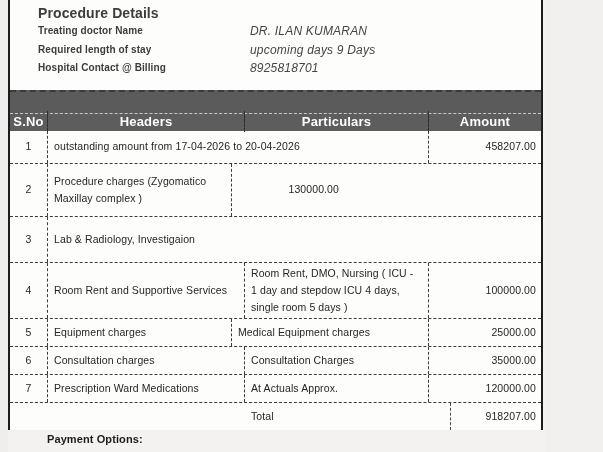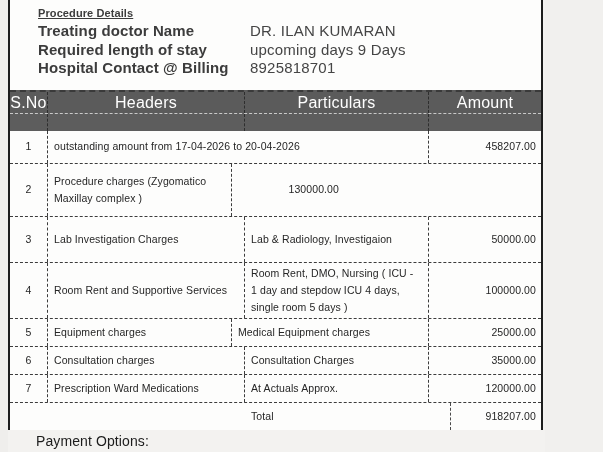--- a/index.html
+++ b/index.html
@@ -18,37 +18,37 @@
     position:absolute; left:8px; top:-4px; width:535px; height:434px;
     border-left:2px solid #1d1d1d;
     border-right:2px solid #1d1d1d;
     border-bottom:3px solid #1d1d1d;
     background:#fdfdfc;
   }
 
   
   .info-section { position:absolute; left:38px; top:4px; width:480px; }
   .info-title {
-    font-size:11px; font-weight:700; color:#3c3c3c; letter-spacing:.1px;
-    height:18px; line-height:18px;text-decoration:underline;
+    font-size:14px; font-weight:700; color:#3c3c3c; letter-spacing:.1px;
+    height:18px; line-height:18px;
   }
   .info-row { display:flex; height:18.5px; line-height:18.5px; }
-  .info-label { width:212px; font-size:15px; font-weight:700; color:#3c3c3c; letter-spacing:.1px; }
-  .info-value { font-size:15px; font-weight:500; color:#454545; letter-spacing:.2px; }
+  .info-label { width:212px; font-size:10px; font-weight:700; color:#3c3c3c; letter-spacing:.1px; }
+  .info-value { font-size:12px; font-weight:500; color:#454545; letter-spacing:.2px;font-style:italic; }
 
   
   .btable { position:absolute; left:10px; top:90px; width:531px; font-size:10.5px; }
   .thead {
     display:flex; height:23px; background:#5b5b5b;
     border-top:2px dashed #3a3a3a;
   }
   .th {
     display:flex; align-items:center; justify-content:center;
-    color:#fefefe; font-weight:400; font-size:16px; letter-spacing:.2px;
-    border-right:1px dashed #2e2e2e; height:100%;
+    color:#fefefe; font-weight:700; font-size:13px; letter-spacing:.2px;
+    border-right:1px dashed #2e2e2e; height:100%;margin-top:19px;
   }
   .thead-strip { display:flex; height:18px; background:#5d5d5d; border-top:1px dashed #c9c9c9; }
   .thead-strip > div { border-right:1px dashed #2e2e2e; height:100%; }
   .thead-strip > div:last-child, .th:last-child { border-right:none; }
 
   .c-sno  { width:38px; }
   .c-head { width:197px; }
   .c-part { width:184px; }
   .c-amt  { width:112px; }
   .c-merged { width:381px; }
@@ -68,22 +68,22 @@
   .h-r2 { height:53px; }
   .h-r3 { height:46px; }
   .h-r4 { height:56px; }
   .h-r5, .h-r6, .h-r7 { height:28px; }
 
   .total-row { height:27px; border-bottom:none; }
   .td.c-totallabel { width:495px; padding-left:241px; border-right:1px dashed #4a4a4a; font-weight:500; }
 
   
   .payment-options {
-    position:absolute; left:36px; top:433px;
-    font-size:14px; font-weight:400; color:#1c1c1c; letter-spacing:.1px;
+    position:absolute; left:47px; top:433px;
+    font-size:11px; font-weight:700; color:#1c1c1c; letter-spacing:.1px;
   }
 
   
   .scan-shade-right { position:absolute; left:545px; top:0; width:58px; height:452px; background:#f1f0ee; }
   .scan-shade-left  { position:absolute; left:0; top:0; width:8px; height:452px; background:#efeeec; }
 </style>
 </head>
 <body>
 
 <div class="page">
@@ -129,23 +129,21 @@
     </div>
 
     <div class="trow h-r2">
       <div class="td c-sno">2</div>
       <div class="td c-part">Procedure charges (Zygomatico Maxillay complex )</div>
       <div class="td c-amt">130000.00</div>
     </div>
 
     <div class="trow h-r3">
       <div class="td c-sno">3</div>
-      <div class="td c-head">Lab Investigation Charges</div>
       <div class="td c-part">Lab  &amp; Radiology, Investigaion</div>
-      <div class="td c-amt">50000.00</div>
     </div>
 
     <div class="trow h-r4">
       <div class="td c-sno">4</div>
       <div class="td c-head">Room Rent and Supportive Services</div>
       <div class="td c-part">Room Rent, DMO, Nursing ( ICU - 1 day and stepdow ICU 4 days, single room 5 days )</div>
       <div class="td c-amt">100000.00</div>
     </div>
 
     <div class="trow h-r5">

